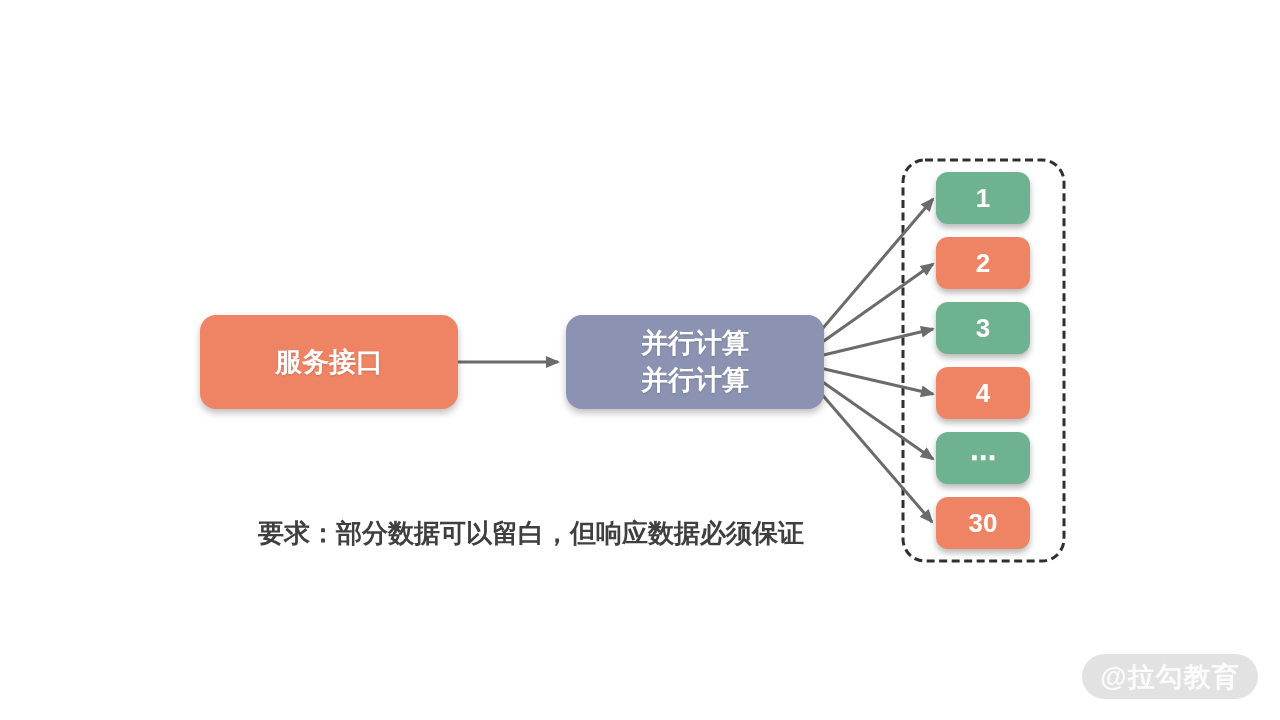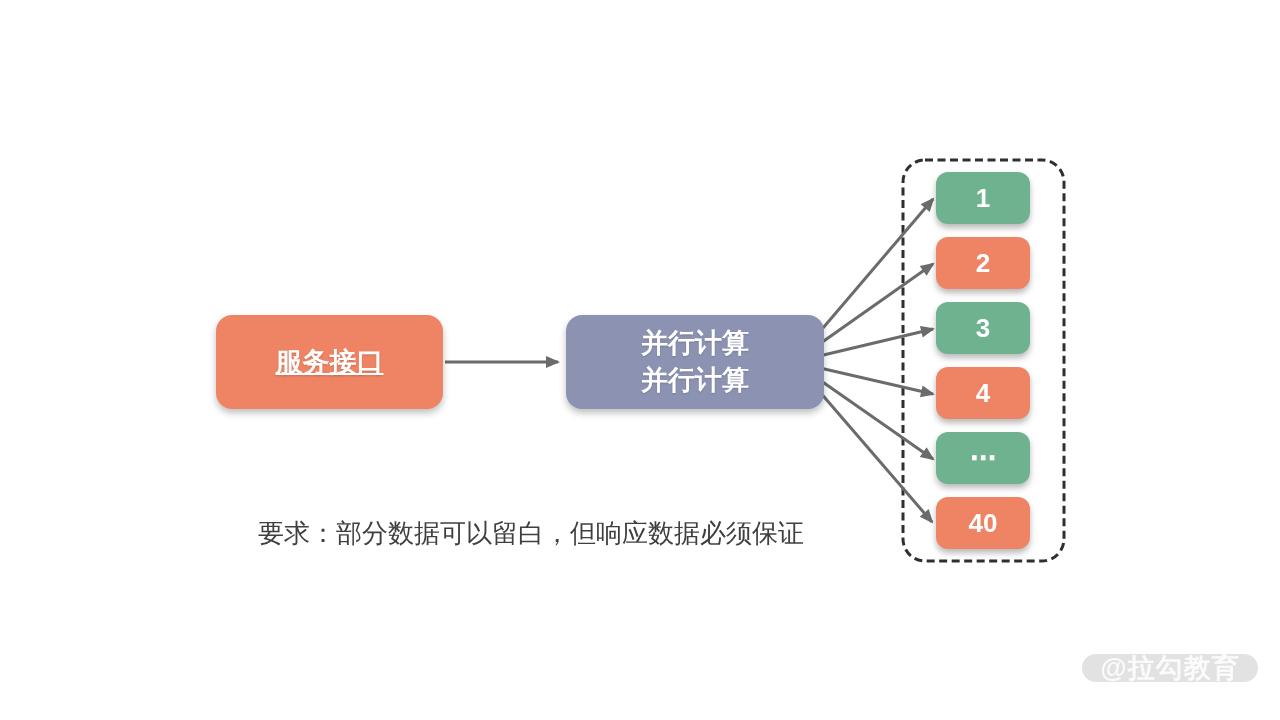--- a/index.html
+++ b/index.html
@@ -21,21 +21,21 @@
     border-radius: 16px;
     color: #ffffff;
     font-weight: bold;
     font-size: 27px;
     line-height: 37px;
     display: flex; flex-direction: column; justify-content: center; align-items: center;
     text-align: center;
     box-shadow: 0 4px 7px rgba(0,0,0,0.25);
     text-shadow: 0 1px 2px rgba(0,0,0,0.15);
   }
-  .node.service { left: 216px; top: 315px; width: 227px; height: 94px; background: var(--c-orange, #EF8464); text-decoration: underline; }
+  .node.service { left: 200px; top: 315px; width: 258px; height: 94px; background: var(--c-orange, #EF8464); }
   .node.compute { left: 566px; top: 315px; width: 258px; height: 94px; background: var(--c-purple, #8C92B2); }
 
   .task {
     position: absolute; left: 936px; width: 94px; height: 52px;
     border-radius: 12px;
     color: #ffffff; font-weight: bold; font-size: 26px;
     display: flex; align-items: center; justify-content: center;
     box-shadow: 0 4px 6px rgba(0,0,0,0.28);
   }
   .task[data-color="green"]  { background: var(--c-green, #6FB28F); }
@@ -44,25 +44,26 @@
   .task.t1 { top: 237px; }
   .task.t2 { top: 302px; }
   .task.t3 { top: 367px; }
   .task.t4 { top: 432px; }
   .task.t5 { top: 497px; }
 
   .note {
     position: absolute; left: 258px; top: 516px;
     font-size: 26px; color: var(--c-note, #3F3F3F);
     white-space: nowrap;
+    font-weight: bold;
   }
 
   .watermark {
     position: absolute; left: 1082px; top: 654px;
-    width: 176px; height: 28px;
+    width: 176px; height: 45px;
     border-radius: 23px;
     background: var(--c-wmBg, #E2E2E2);
     color: var(--c-wmText, #FBFBFB);
     font-size: 27px; font-weight: bold;
     display: flex; align-items: center; justify-content: center;
     letter-spacing: 1px;
   }
 </style>
 </head>
 <body>
@@ -95,19 +96,19 @@
   <div class="node compute">
     <div>并行计算</div>
     <div>并行计算</div>
   </div>
 
   <div class="task t0" data-color="green">1</div>
   <div class="task t1" data-color="orange">2</div>
   <div class="task t2" data-color="green">3</div>
   <div class="task t3" data-color="orange">4</div>
   <div class="task t4" data-color="green">⋯</div>
-  <div class="task t5" data-color="orange">40</div>
+  <div class="task t5" data-color="orange">30</div>
 
   <div class="note">要求：部分数据可以留白，但响应数据必须保证</div>
 
   <div class="watermark">@拉勾教育</div>
 
 </div>
 
 </body></html>

